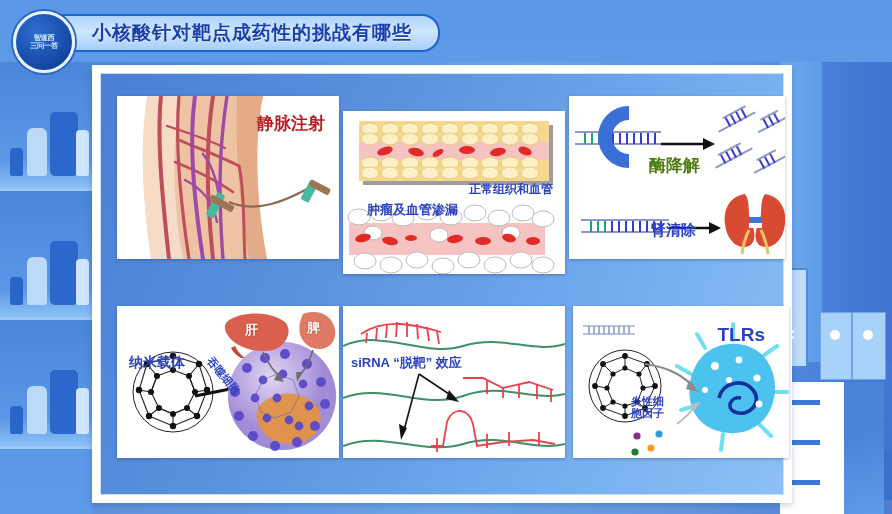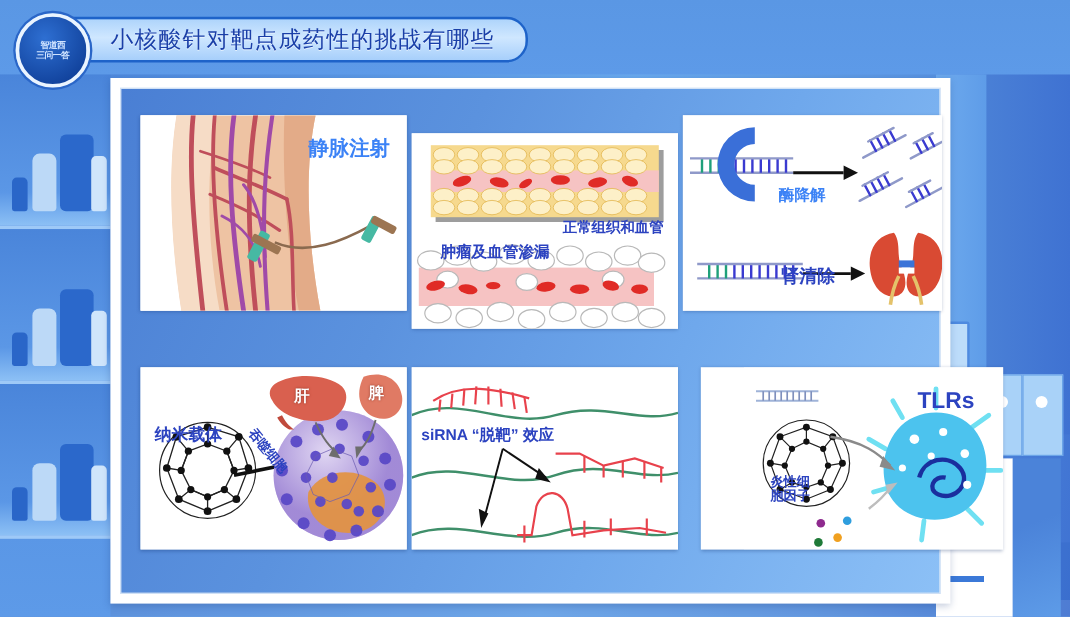--- a/index.html
+++ b/index.html
@@ -38,21 +38,21 @@
   #logo{position:absolute;left:13px;top:11px;width:56px;height:56px;border-radius:50%;
         background:radial-gradient(circle at 38% 32%,#2e6fd2,#11429c 78%);
         border:3px solid #eaf4ff;box-shadow:0 0 0 2px #2a66c8;z-index:43;
         display:flex;align-items:center;justify-content:center;overflow:hidden;}
   #logo .lg-txt{color:#cfe3ff;font-size:8px;line-height:9px;letter-spacing:-.5px;
         text-align:center;transform:scale(.92);font-weight:700;}
   #title-pill{position:absolute;left:44px;top:14px;height:34px;
         padding:0 26px 0 46px;border-radius:18px;z-index:41;
         background:linear-gradient(180deg,#aed4fb,#cfe7ff 45%,#a7cffb);
         border:2px solid #1e63c9;display:flex;align-items:center;}
-  #title-pill .t{color:#1a3fa8;font-size:19px;font-weight:400;letter-spacing:1px;
+  #title-pill .t{color:#1a3fa8;font-size:19px;font-weight:700;letter-spacing:1px;
         white-space:nowrap;text-shadow:0 1px 0 rgba(255,255,255,.6);}
 
   
   #board{position:absolute;left:92px;top:65px;width:700px;height:438px;
          background:#ffffff;padding:8px;box-sizing:border-box;z-index:30;
          box-shadow:0 2px 6px rgba(20,50,120,.25);}
   #board-inner{position:relative;width:100%;height:100%;box-sizing:border-box;
          border:1px solid #cfe0f5;
          background:linear-gradient(115deg,#4a7fd4 0%,#5b92de 35%,#6fa8ec 65%,#8cc0f6 100%);}
   .panel{position:absolute;background:#fff;box-shadow:0 1px 3px rgba(10,40,100,.35);
@@ -164,21 +164,21 @@
       <path d="M112 106 C140 118 170 104 192 92" stroke="#8a6a4f" stroke-width="2.2" fill="none"></path>
       <g>
         <rect x="94" y="96" width="9" height="26" rx="2" fill="#46b9a3" transform="rotate(28 98 109)"></rect>
         <rect x="92" y="104" width="26" height="7" rx="2" fill="#9c7552" transform="rotate(28 105 107)"></rect>
       </g>
       <g>
         <rect x="188" y="84" width="9" height="22" rx="2" fill="#46b9a3" transform="rotate(28 192 95)"></rect>
         <rect x="192" y="88" width="22" height="7" rx="2" fill="#9c7552" transform="rotate(28 203 91)"></rect>
       </g>
     </svg>
-    <div class="cap" style="right:14px;top:16px;font-size:17px;color:#3b82f6;">静脉注射</div>
+    <div class="cap" style="right:14px;top:16px;font-size:17px;color:#b91c1c;">静脉注射</div>
   </div>
 
   <div class="panel" style="left:242px;top:22px;width:222px;height:163px;margin-top:15px;">
     <svg width="222" height="163" viewBox="0 0 222 163">
       <rect width="222" height="163" fill="#fff"></rect>
 
       <g>
         <rect x="16" y="10" width="190" height="60" fill="#9d9d9d" transform="translate(4,4)"></rect>
         <rect x="16" y="10" width="190" height="60" fill="#f6d98e"></rect>
         <rect x="16" y="31" width="190" height="18" fill="#f6c3c3"></rect>
@@ -355,21 +355,21 @@
 
       <g>
         <path d="M176 98 C162 100 154 112 156 128 C158 146 170 154 180 150 C188 146 186 134 182 126 C178 118 182 106 176 98 Z" fill="#d94a33"></path>
         <path d="M196 98 C210 100 218 112 216 128 C214 146 202 154 192 150 C184 146 186 134 190 126 C194 118 190 106 196 98 Z" fill="#d94a33"></path>
         <rect x="180" y="121" width="13" height="6" fill="#3b74d8"></rect>
         <rect x="180" y="127" width="13" height="5" fill="#ffffff"></rect>
         <path d="M180 134 C176 142 174 150 173 158" stroke="#e4c26a" stroke-width="3" fill="none"></path>
         <path d="M192 134 C196 142 198 150 199 158" stroke="#e4c26a" stroke-width="3" fill="none"></path>
       </g>
     </svg>
-    <div class="cap" style="left:80px;top:58px;font-size:13px;color:#3b82f6;">酶降解</div>
+    <div class="cap" style="left:80px;top:58px;font-size:17px;color:#4d7c0f;">酶降解</div>
     <div class="cap" style="left:82px;top:105px;font-size:15px;color:#2c43c0;margin-top:20px;">肾清除</div>
   </div>
 
   <div class="panel" style="left:16px;top:232px;width:222px;height:152px;">
     <svg width="222" height="152" viewBox="0 0 222 152">
       <rect width="222" height="152" fill="#fff"></rect>
 
       <g stroke="#222" stroke-width="1.1" fill="none">
         <circle cx="56" cy="86" r="40" stroke="#222" stroke-width="1"></circle>
         <path d="M30 58 L56 50 L82 58 L90 84 L80 110 L56 120 L32 110 L22 84 Z"></path>
@@ -496,21 +496,21 @@
       </g>
 
       <line x1="76" y1="68" x2="112" y2="92" stroke="#111" stroke-width="1.6"></line>
       <polygon points="106,84 116,96 103,93" fill="#111"></polygon>
       <line x1="76" y1="68" x2="60" y2="128" stroke="#111" stroke-width="1.6"></line>
       <polygon points="56,118 58,134 64,122" fill="#111"></polygon>
     </svg>
     <div class="cap" style="left:8px;top:48px;font-size:13px;color:#2c43c0;">siRNA “脱靶” 效应</div>
   </div>
 
-  <div class="panel" style="left:483px;top:232px;width:216px;height:152px;padding-left:36px;">
+  <div class="panel" style="left:472px;top:232px;width:216px;height:152px;">
     <svg width="216" height="152" viewBox="0 0 216 152">
       <rect width="216" height="152" fill="#fff"></rect>
 
       <g>
         <line x1="10" y1="28" x2="62" y2="28" stroke="#9fb3d8" stroke-width="1.6"></line>
         <line x1="10" y1="20" x2="62" y2="20" stroke="#9fb3d8" stroke-width="1.6"></line>
         <g stroke="#7f90bd" stroke-width="1.4">
           <line x1="16" y1="20" x2="16" y2="28"></line>
               <line x1="21" y1="20" x2="21" y2="28"></line>
           <line x1="26" y1="20" x2="26" y2="28"></line>

